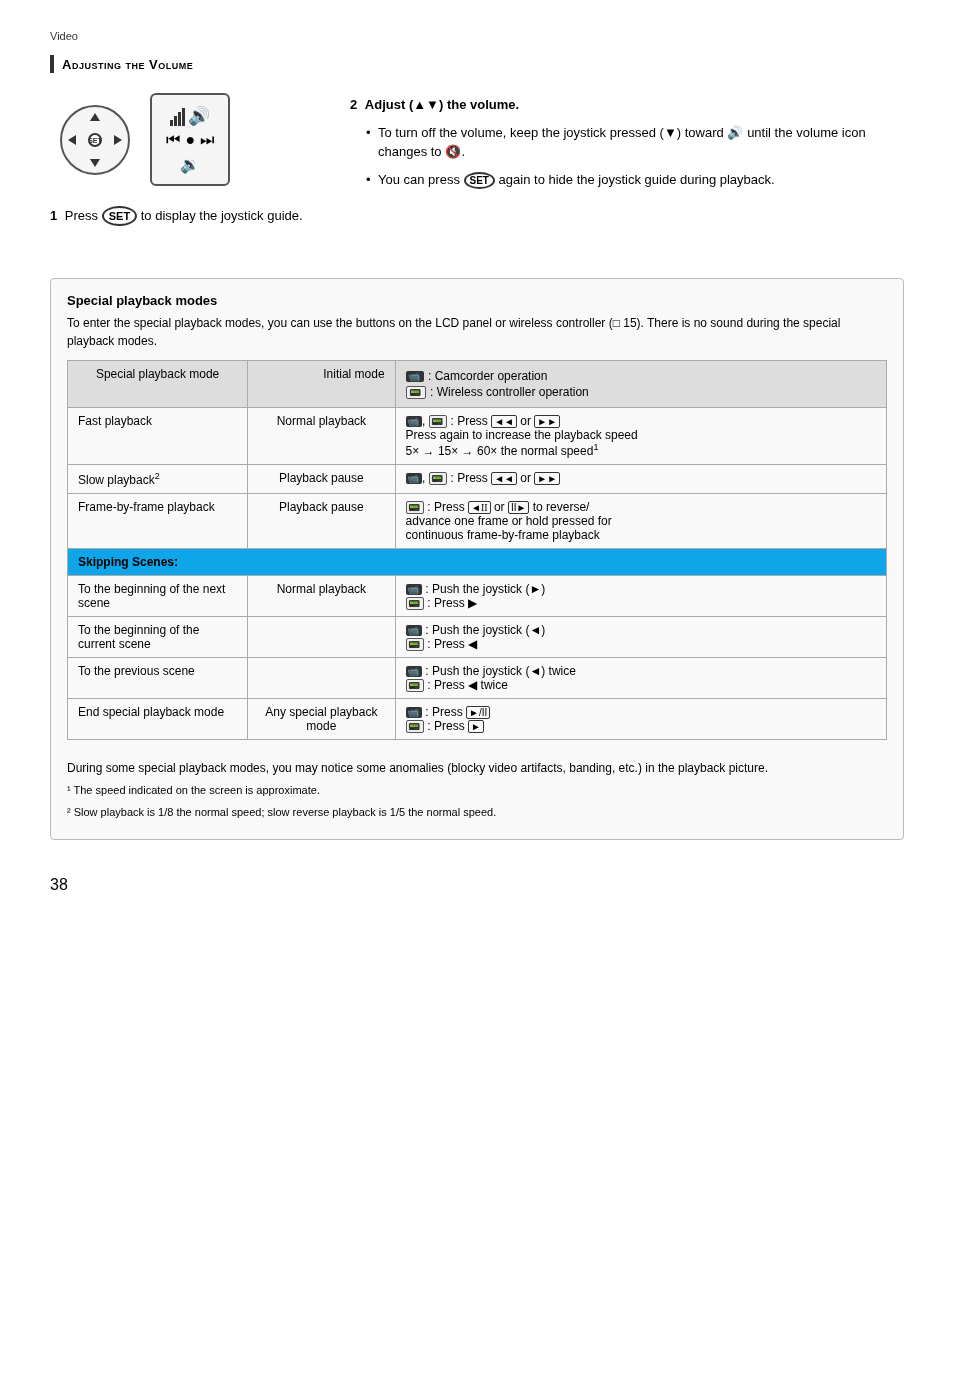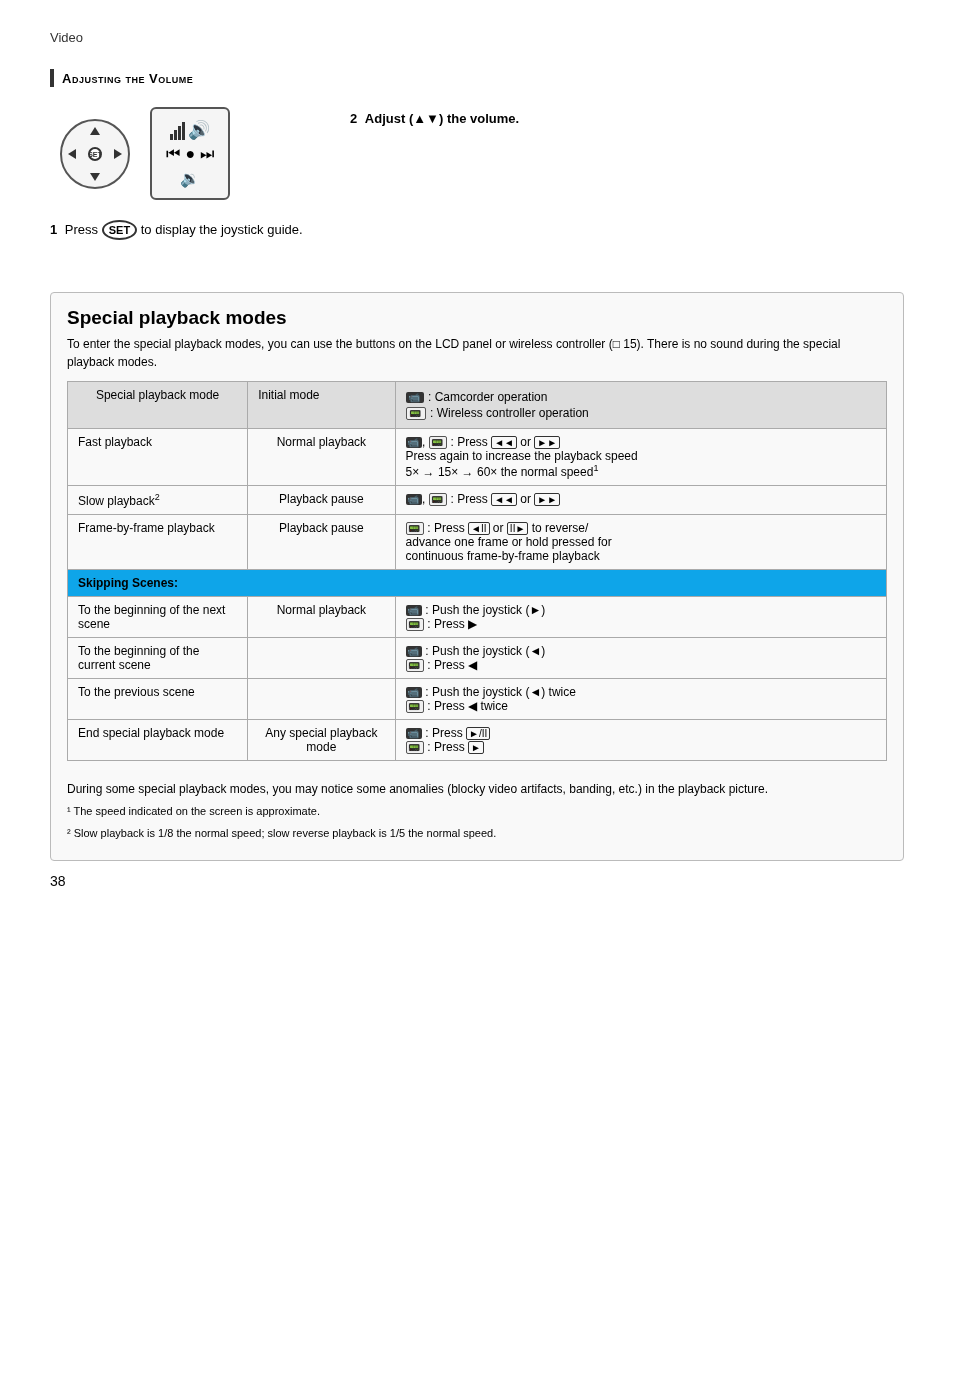--- a/index.html
+++ b/index.html
@@ -6,23 +6,23 @@
     body {
       font-family: Arial, Helvetica, sans-serif;
       font-size: 13px;
       background: #fff;
       color: #000;
       width: 954px;
       min-height: 1379px;
       padding: 30px 50px;
     }
     .page-label {
-      font-size: 13px;
+      font-size: 11px;
       color: #333;
-      margin-bottom: 24px;
+      margin-bottom: 13px;
     }
     .section-title {
       font-size: 13px;
       font-weight: bold;
       font-variant: small-caps;
       letter-spacing: 0.5px;
       display: flex;
       align-items: center;
       gap: 8px;
       margin-bottom: 16px;
@@ -136,21 +136,21 @@
     }
     .special-box {
       border: 1px solid #bbb;
       background: #f9f9f9;
       border-radius: 4px;
       padding: 14px 16px;
       margin-top: 20px;
     }
     .special-box-title {
       font-weight: bold;
-      font-size: 19px;
+      font-size: 13px;
       margin-bottom: 6px;
     }
     .special-box-intro {
       font-size: 12px;
       line-height: 1.5;
       margin-bottom: 10px;
     }
     table {
       width: 100%;
       border-collapse: collapse;
@@ -161,21 +161,21 @@
       border: 1px solid #aaa;
       padding: 6px 10px;
       vertical-align: top;
     }
     thead th {
       background: #ddd;
       text-align: center;
       font-weight: normal;
     }
     .col-mode { width: 22%; }
-    .col-initial { width: 18%; text-align: left; }
+    .col-initial { width: 18%; text-align: right; }
     .col-operation { width: 60%; }
     td.center { text-align: center; }
     .skipping-header td {
       background: #0ea5e9;
       font-weight: bold;
       border-bottom: none;
     }
     .footnote-section {
       margin-top: 19px;
       font-size: 12px;
@@ -234,20 +234,33 @@
       <span style="border:2px solid #333; border-radius:50%; padding:2px 5px; font-size:11px; font-weight:bold;">SET</span>
       <span>to display the joystick guide.</span>
     </div>
   </div>
 
   <div class="right-col">
 
     <div class="step-text">
       <span class="step-num">2</span>
       <strong>Adjust (▲▼) the volume.</strong>
+      <ul class="bullet-list">
+        <li>
+          To turn off the volume, keep the joystick pressed (▼) toward 
+          <span style="font-size:13px;">🔊</span> 
+          until the volume icon changes to 
+          <span style="font-size:13px;">🔇</span>.
+        </li>
+        <li>
+          You can press 
+          <span style="border:2px solid #333; border-radius:50%; padding:1px 4px; font-size:10px; font-weight:bold;">SET</span>
+          again to hide the joystick guide during playback.
+        </li>
+      </ul>
     </div>
   </div>
 </div>
 
 <div class="special-box">
   <div class="special-box-title">Special playback modes</div>
   <div class="special-box-intro">To enter the special playback modes, you can use the buttons on the LCD panel or wireless controller (□ 15). There is no sound during the special playback modes.</div>
 
   <table>
     <thead>
@@ -292,21 +305,21 @@
           : Press <span style="border:1px solid #333;padding:0 2px;font-size:10px;border-radius:2px;">◄◄</span> or 
           <span style="border:1px solid #333;padding:0 2px;font-size:10px;border-radius:2px;">►►</span>
         </td>
       </tr>
 
       <tr>
         <td>Frame-by-frame playback</td>
         <td class="center">Playback pause</td>
         <td>
           <span style="border:1px solid #555;padding:0 2px;font-size:10px;border-radius:2px;background:#f0f0f0;">📟</span>
-          : Press <span style="border:1px solid #333;padding:0 2px;font-size:10px;border-radius:2px;">◄II</span> or 
+          : Press <span style="border:1px solid #333;padding:0 2px;font-size:10px;border-radius:2px;font-family:Liberation Serif, serif;">◄II</span> or 
           <span style="border:1px solid #333;padding:0 2px;font-size:10px;border-radius:2px;">II►</span>
           to reverse/<br>advance one frame or hold pressed for<br>continuous frame-by-frame playback
         </td>
       </tr>
 
       <tr class="skipping-header">
         <td colspan="3">Skipping Scenes:</td>
       </tr>
 
       <tr>
@@ -355,13 +368,13 @@
     </tbody>
   </table>
 
   <div class="footnote-section">
     <p>During some special playback modes, you may notice some anomalies (blocky video artifacts, banding, etc.) in the playback picture.</p>
     <p class="footnote">¹  The speed indicated on the screen is approximate.</p>
     <p class="footnote">²  Slow playback is 1/8 the normal speed; slow reverse playback is 1/5 the normal speed.</p>
   </div>
 </div>
 
-<div style="margin-top:12px; font-size:14px;">38</div>
+<div style="margin-top:36px; font-size:16px;">38</div>
 
 </body></html>

